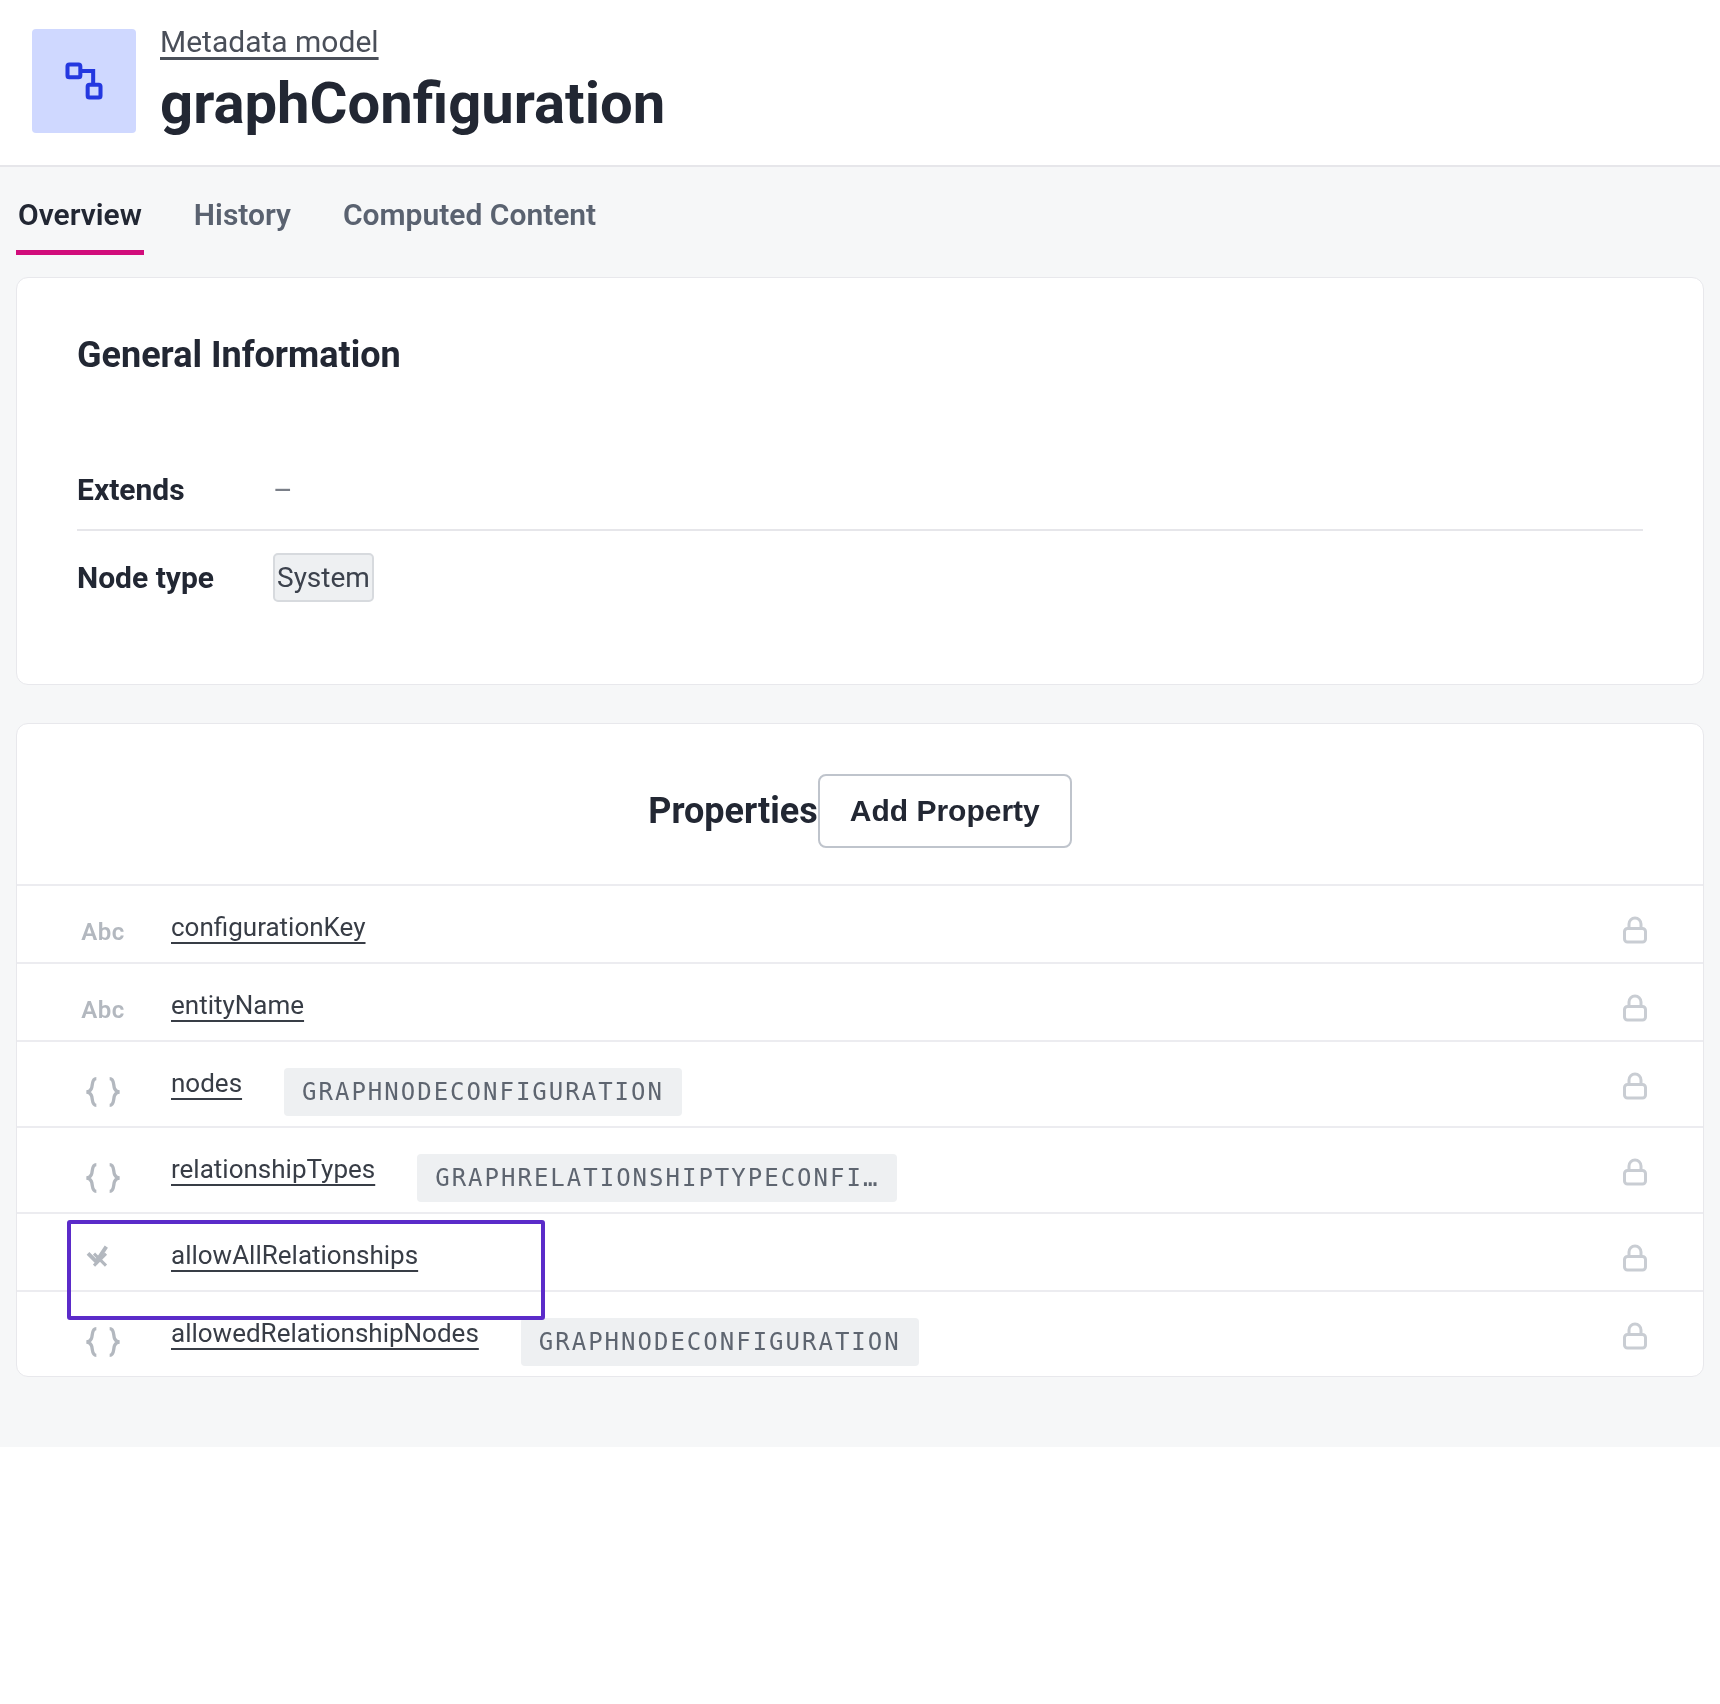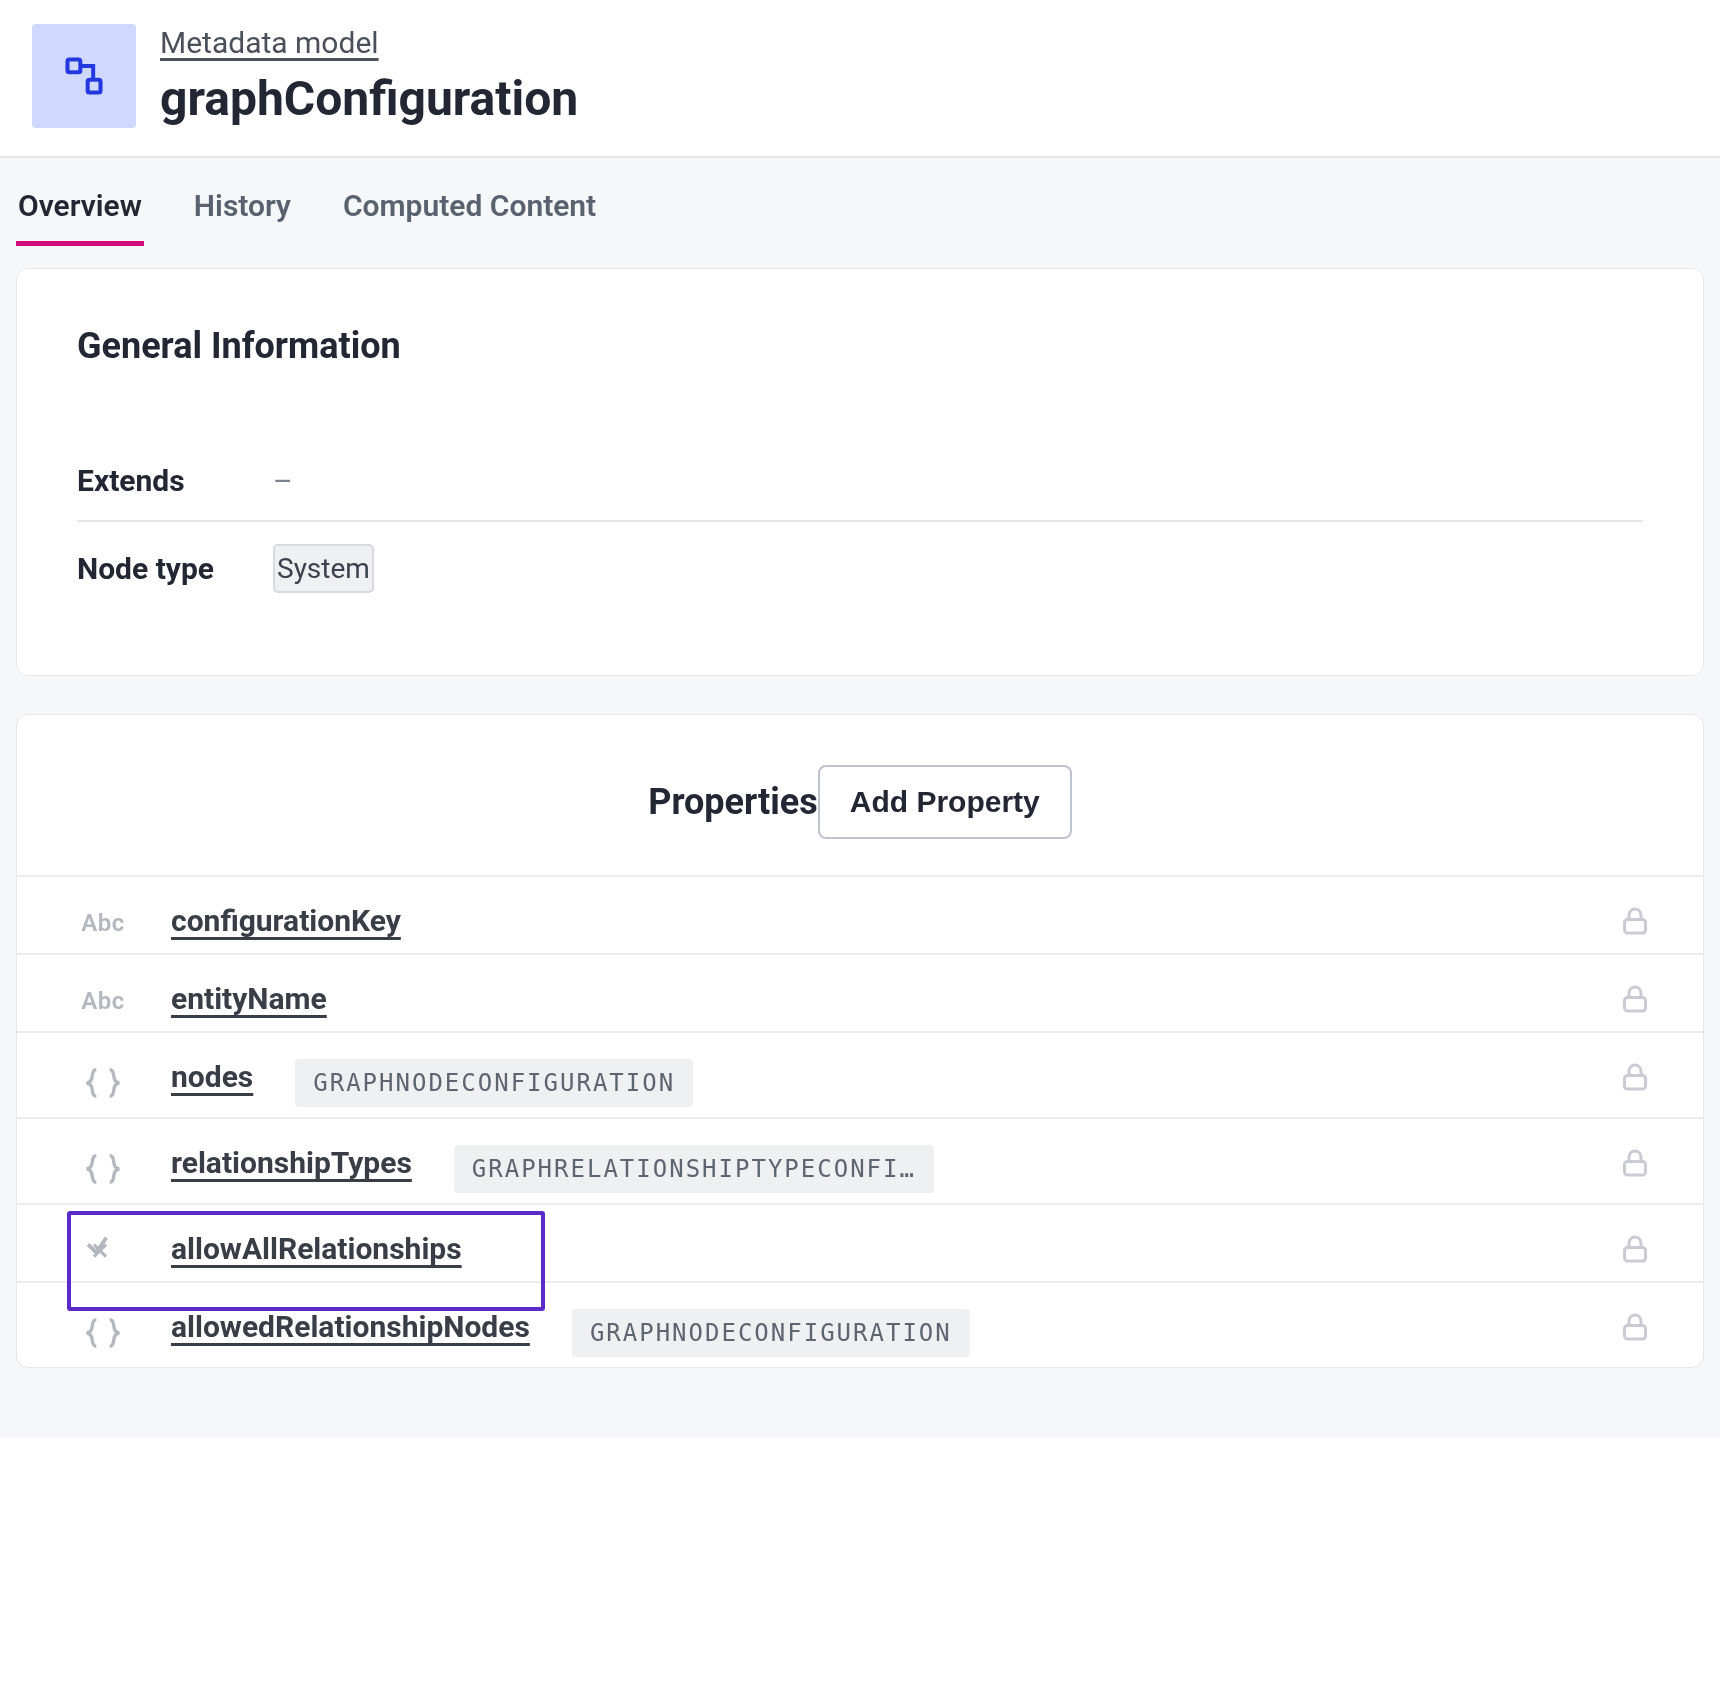--- a/index.html
+++ b/index.html
@@ -28,21 +28,21 @@
   .header-icon-wrap svg { width: 44px; height: 44px; }
   .header-text { display: flex; flex-direction: column; gap: 10px; }
   .header-breadcrumb {
     font-size: 30px;
     color: #4a4f59;
     text-decoration: underline;
     text-underline-offset: 5px;
     cursor: pointer;
   }
   .header-title {
-    font-size: 48px;
+    font-size: 58px;
     font-weight: 700;
     color: #222733;
   }
 
   
   .tabs {
     display: flex;
     gap: 48px;
     padding: 20px 16px 0 16px;
     background: #f6f7f8;
@@ -137,26 +137,25 @@
   .prop-row:first-child { border-top: 2px solid #ececf0; }
   .type-icon {
     width: 52px;
     display: flex; align-items: center; justify-content: center;
     color: #b3b8bf;
     font-weight: 600;
   }
   .type-icon.abc { font-size: 24px; letter-spacing: 0.5px; }
   .type-icon svg { width: 40px; height: 40px; }
   .prop-name {
-    font-size: 30px;
+    font-size: 26px;
     color: #383d46;
     text-decoration: underline;
     text-underline-offset: 6px;
     cursor: pointer;
-    font-weight: bold;
   }
   .type-badge {
     background: #eef0f2;
     color: #5e6570;
     font-family: ui-monospace, Menlo, Consolas, monospace;
     font-size: 24px;
     letter-spacing: 2px;
     padding: 10px 18px;
     border-radius: 4px;
     max-width: 520px;

